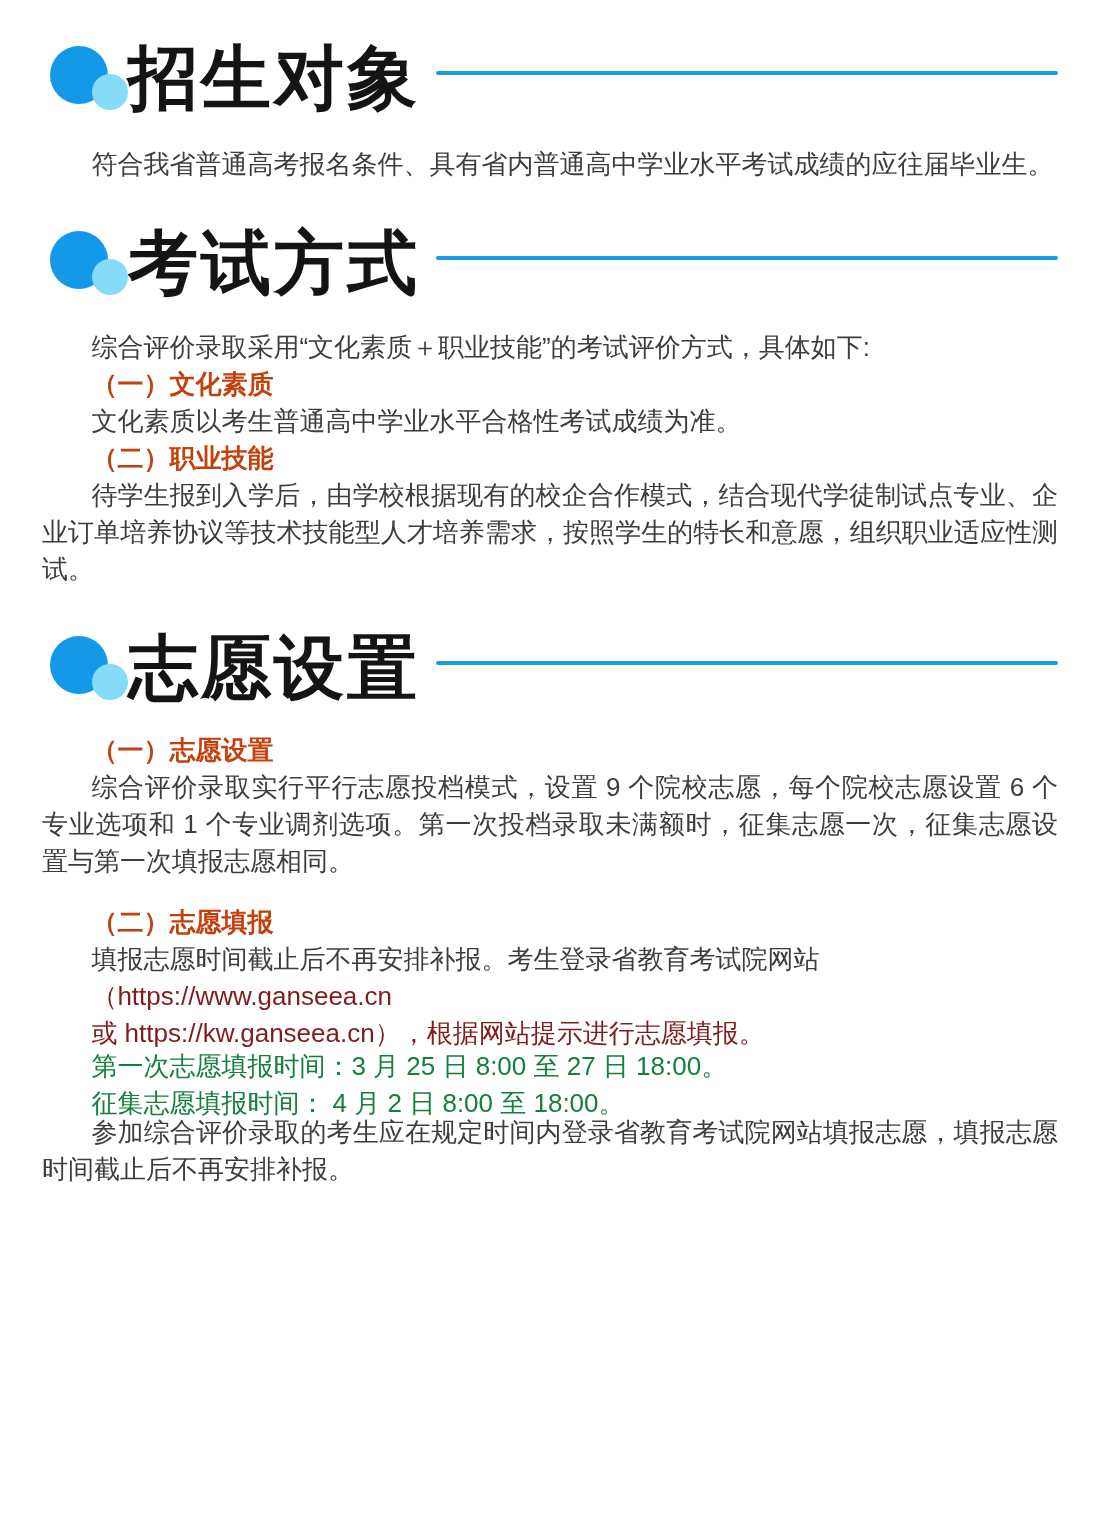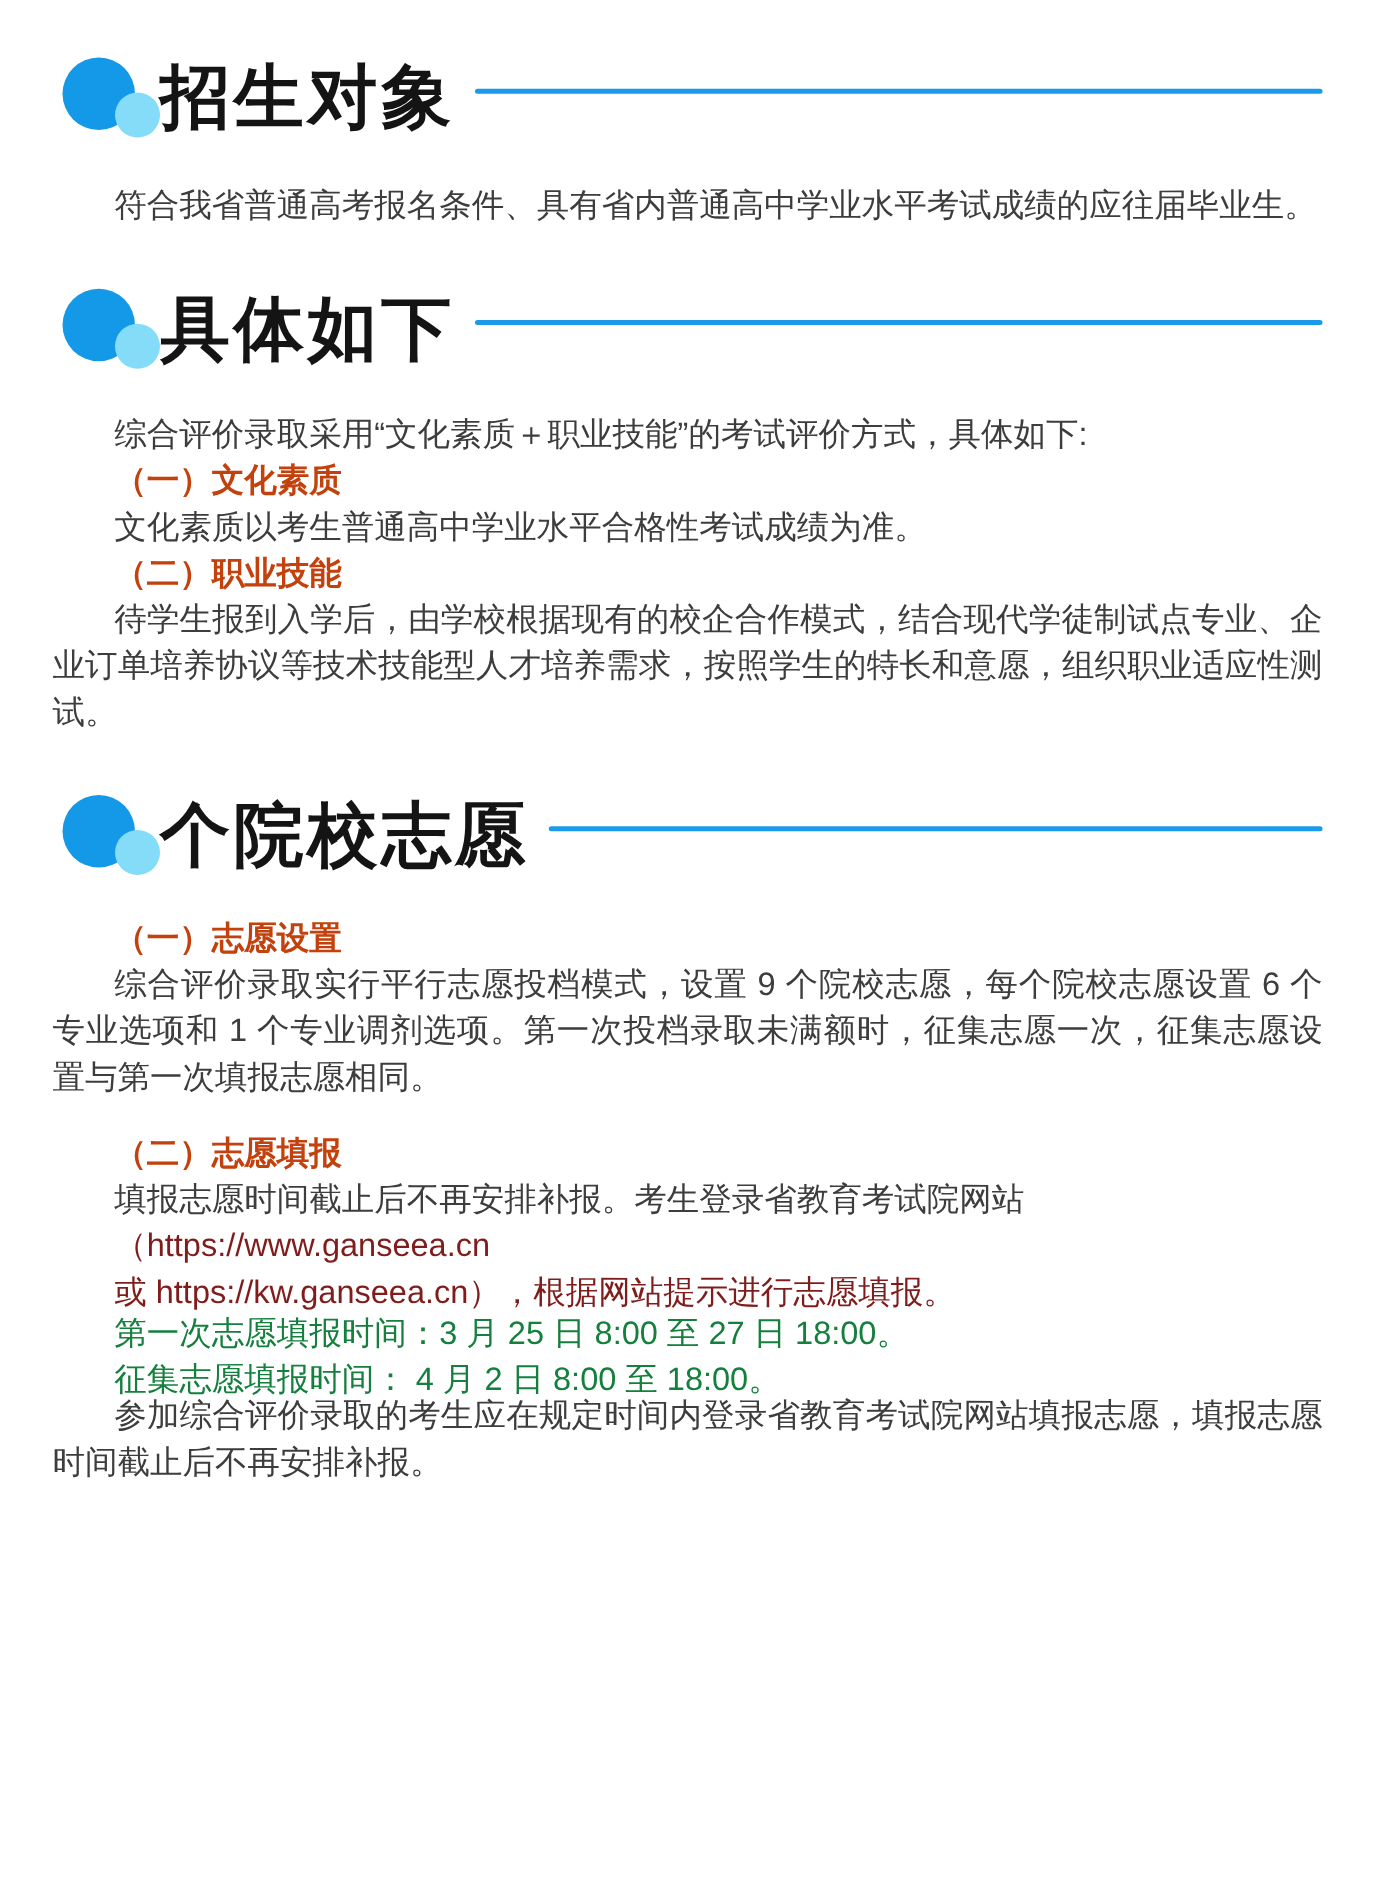--- a/index.html
+++ b/index.html
@@ -38,21 +38,21 @@
   }
   .dot-small {
     position: absolute;
     left: 50px; top: 28px;
     width: 36px; height: 36px;
     border-radius: 50%;
     background: #85DCF9;
   }
   .sec-title {
     margin: 0;
-    font-size: 56px;
+    font-size: 70px;
     line-height: 64px;
     font-weight: bold;
     color: #141414;
     letter-spacing: 3px;
     white-space: nowrap;
   }
   .sec-line {
     flex: 1;
     height: 4px;
     margin-left: 16px;
@@ -111,37 +111,37 @@
     </div>
     <p class="para mt36">符合我省普通高考报名条件、具有省内普通高中学业水平考试成绩的应往届毕业生。</p>
   </section>
 
   <section>
     <div class="sec-header mt48">
       <span class="dots">
         <span class="dot-big"></span>
         <span class="dot-small"></span>
       </span>
-      <h2 class="sec-title">具体如下</h2>
+      <h2 class="sec-title">考试方式</h2>
       <span class="sec-line"></span>
     </div>
     <p class="para mt34">综合评价录取采用“文化素质＋职业技能”的考试评价方式，具体如下:</p>
     <p class="sub">（一）文化素质</p>
     <p class="para">文化素质以考生普通高中学业水平合格性考试成绩为准。</p>
     <p class="sub">（二）职业技能</p>
     <p class="para">待学生报到入学后，由学校根据现有的校企合作模式，结合现代学徒制试点专业、企业订单培养协议等技术技能型人才培养需求，按照学生的特长和意愿，组织职业适应性测试。</p>
   </section>
 
   <section>
     <div class="sec-header mt48">
       <span class="dots">
         <span class="dot-big"></span>
         <span class="dot-small"></span>
       </span>
-      <h2 class="sec-title">个院校志愿</h2>
+      <h2 class="sec-title">志愿设置</h2>
       <span class="sec-line"></span>
     </div>
     <p class="sub mt32">（一）志愿设置</p>
     <p class="para">综合评价录取实行平行志愿投档模式，设置 9 个院校志愿，每个院校志愿设置 6 个专业选项和 1 个专业调剂选项。第一次投档录取未满额时，征集志愿一次，征集志愿设置与第一次填报志愿相同。</p>
     <p class="sub mt24">（二）志愿填报</p>
     <p class="para">填报志愿时间截止后不再安排补报。考生登录省教育考试院网站</p>
     <p class="url">（https://www.ganseea.cn</p>
     <p class="url">或 https://kw.ganseea.cn），根据网站提示进行志愿填报。</p>
     <p class="red mtn4">第一次志愿填报时间：3 月 25 日 8:00 至 27 日 18:00。</p>
     <p class="red">征集志愿填报时间： 4 月 2 日 8:00 至 18:00。</p>

